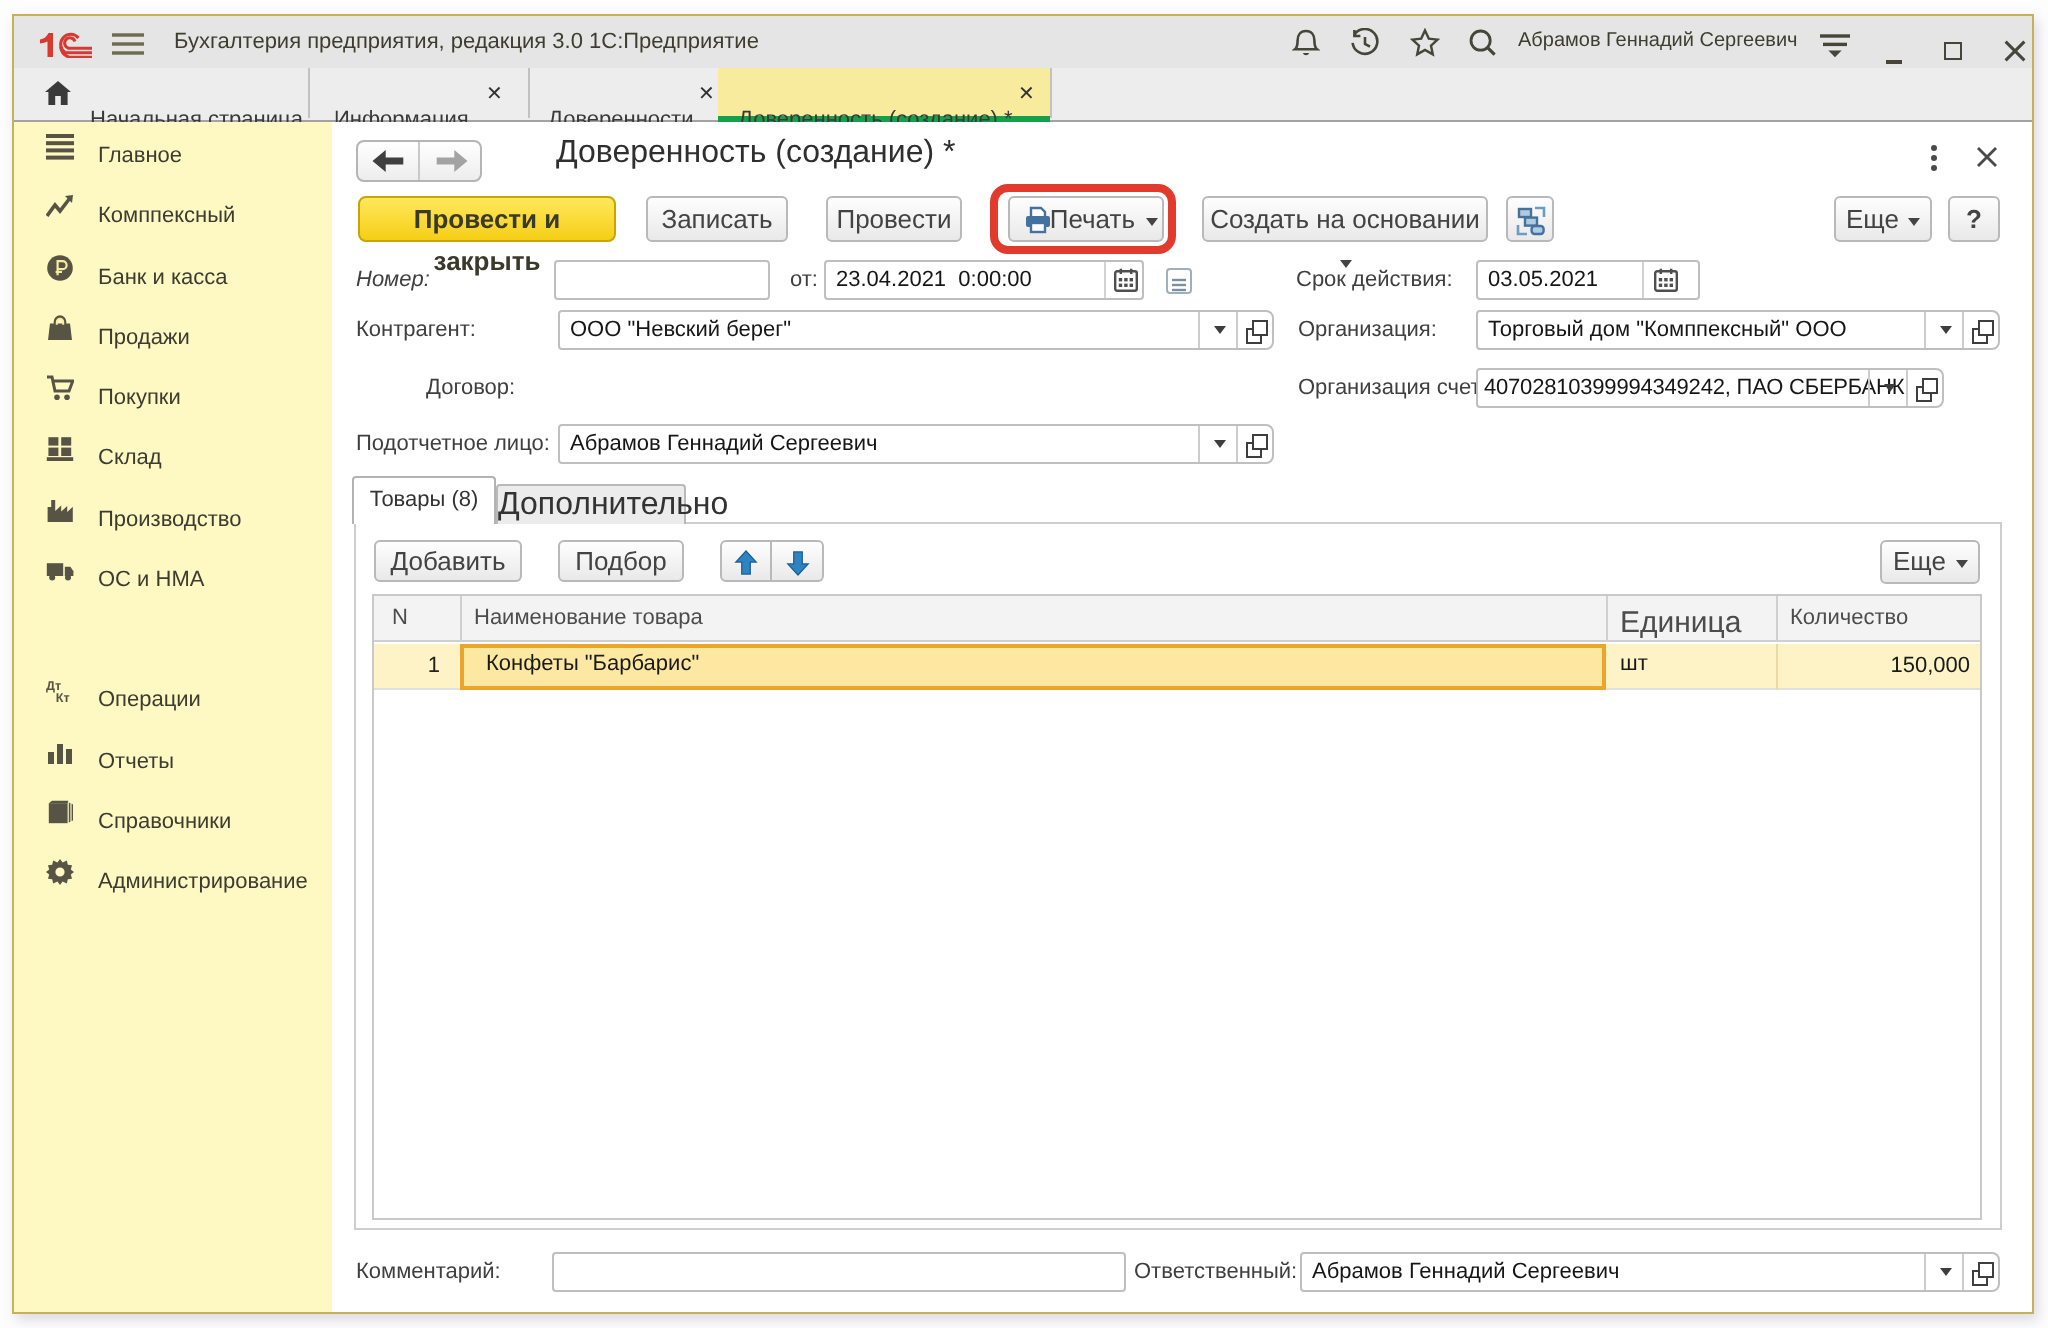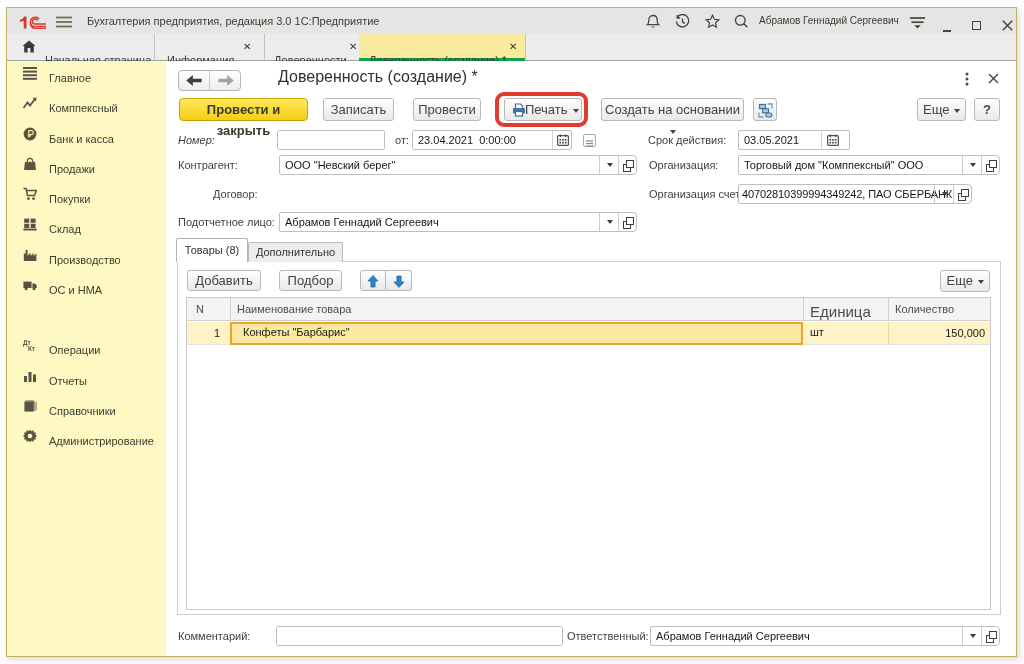--- a/index.html
+++ b/index.html
@@ -301,21 +301,21 @@
 
       <div class="lbl" style="left:27px;top:127px;margin-left:20px;">Договор:</div>
       <div class="lbl" style="left:483px;top:127px;">Организация счет:</div>
       <div class="input combo" style="left:572px;top:123px;width:234px;height:20px;line-height:18px;padding-left:3px;letter-spacing:-0.1px;">40702810399994349242, ПАО СБЕРБАНК<span class="opensec"></span></div>
 
       <div class="lbl" style="left:12px;top:155px;">Подотчетное лицо:</div>
       <div class="input combo" style="left:113px;top:151px;width:358px;height:20px;line-height:18px;padding-left:5px;">Абрамов Геннадий Сергеевич<span class="opensec"></span></div>
 
       <div class="abs" style="left:11px;top:200px;width:824px;height:354px;border:1px solid #cecece;"></div>
       <div class="abs" style="left:10px;top:177px;width:72px;height:24px;background:#fff;border:1px solid #b3b3b3;border-bottom:none;border-radius:2px 2px 0 0;font-size:11px;color:#333;text-align:center;line-height:23px;">Товары (8)</div>
-      <div class="abs" style="left:82px;top:181px;width:95px;height:20px;background:#ececec;border:1px solid #b9b9b9;border-bottom:none;border-radius:2px 2px 0 0;font-size:11px;color:#333;text-align:center;line-height:19px;">Дополнительно</div>
+      <div class="abs" style="left:82px;top:181px;width:95px;height:20px;background:#ececec;border:1px solid #b9b9b9;border-bottom:none;border-radius:2px 2px 0 0;font-size:16px;color:#333;text-align:center;line-height:19px;">Дополнительно</div>
 
       <div class="btn" style="left:21px;top:209px;width:74px;height:21px;line-height:19px;">Добавить</div>
       <div class="btn" style="left:113px;top:209px;width:63px;height:21px;line-height:19px;">Подбор</div>
       <div class="btn" style="left:194px;top:209px;width:26px;height:21px;border-radius:3px 0 0 3px;"><svg style="margin-top:4px" width="12" height="13" viewBox="0 0 13 14">
               <path d="M6.5 0.5 L12 6.5 L8.8 6.5 L8.8 13 L4.2 13 L4.2 6.5 L1 6.5 Z" fill="#2e83c3" stroke="#1d5f94" stroke-width="0.7"></path>
             </svg></div>
       <div class="btn" style="left:220px;top:209px;width:26px;height:21px;border-left:none;border-radius:0 3px 3px 0;"><svg style="margin-top:4px" width="12" height="13" viewBox="0 0 13 14">
               <path d="M6.5 13.5 L12 7.5 L8.8 7.5 L8.8 1 L4.2 1 L4.2 7.5 L1 7.5 Z" fill="#2e83c3" stroke="#1d5f94" stroke-width="0.7"></path>
             </svg></div>
       <div class="btn" style="left:774px;top:209px;width:50px;height:22px;line-height:20px;">Еще <span class="caret" style="margin-left:1px;"></span></div>

